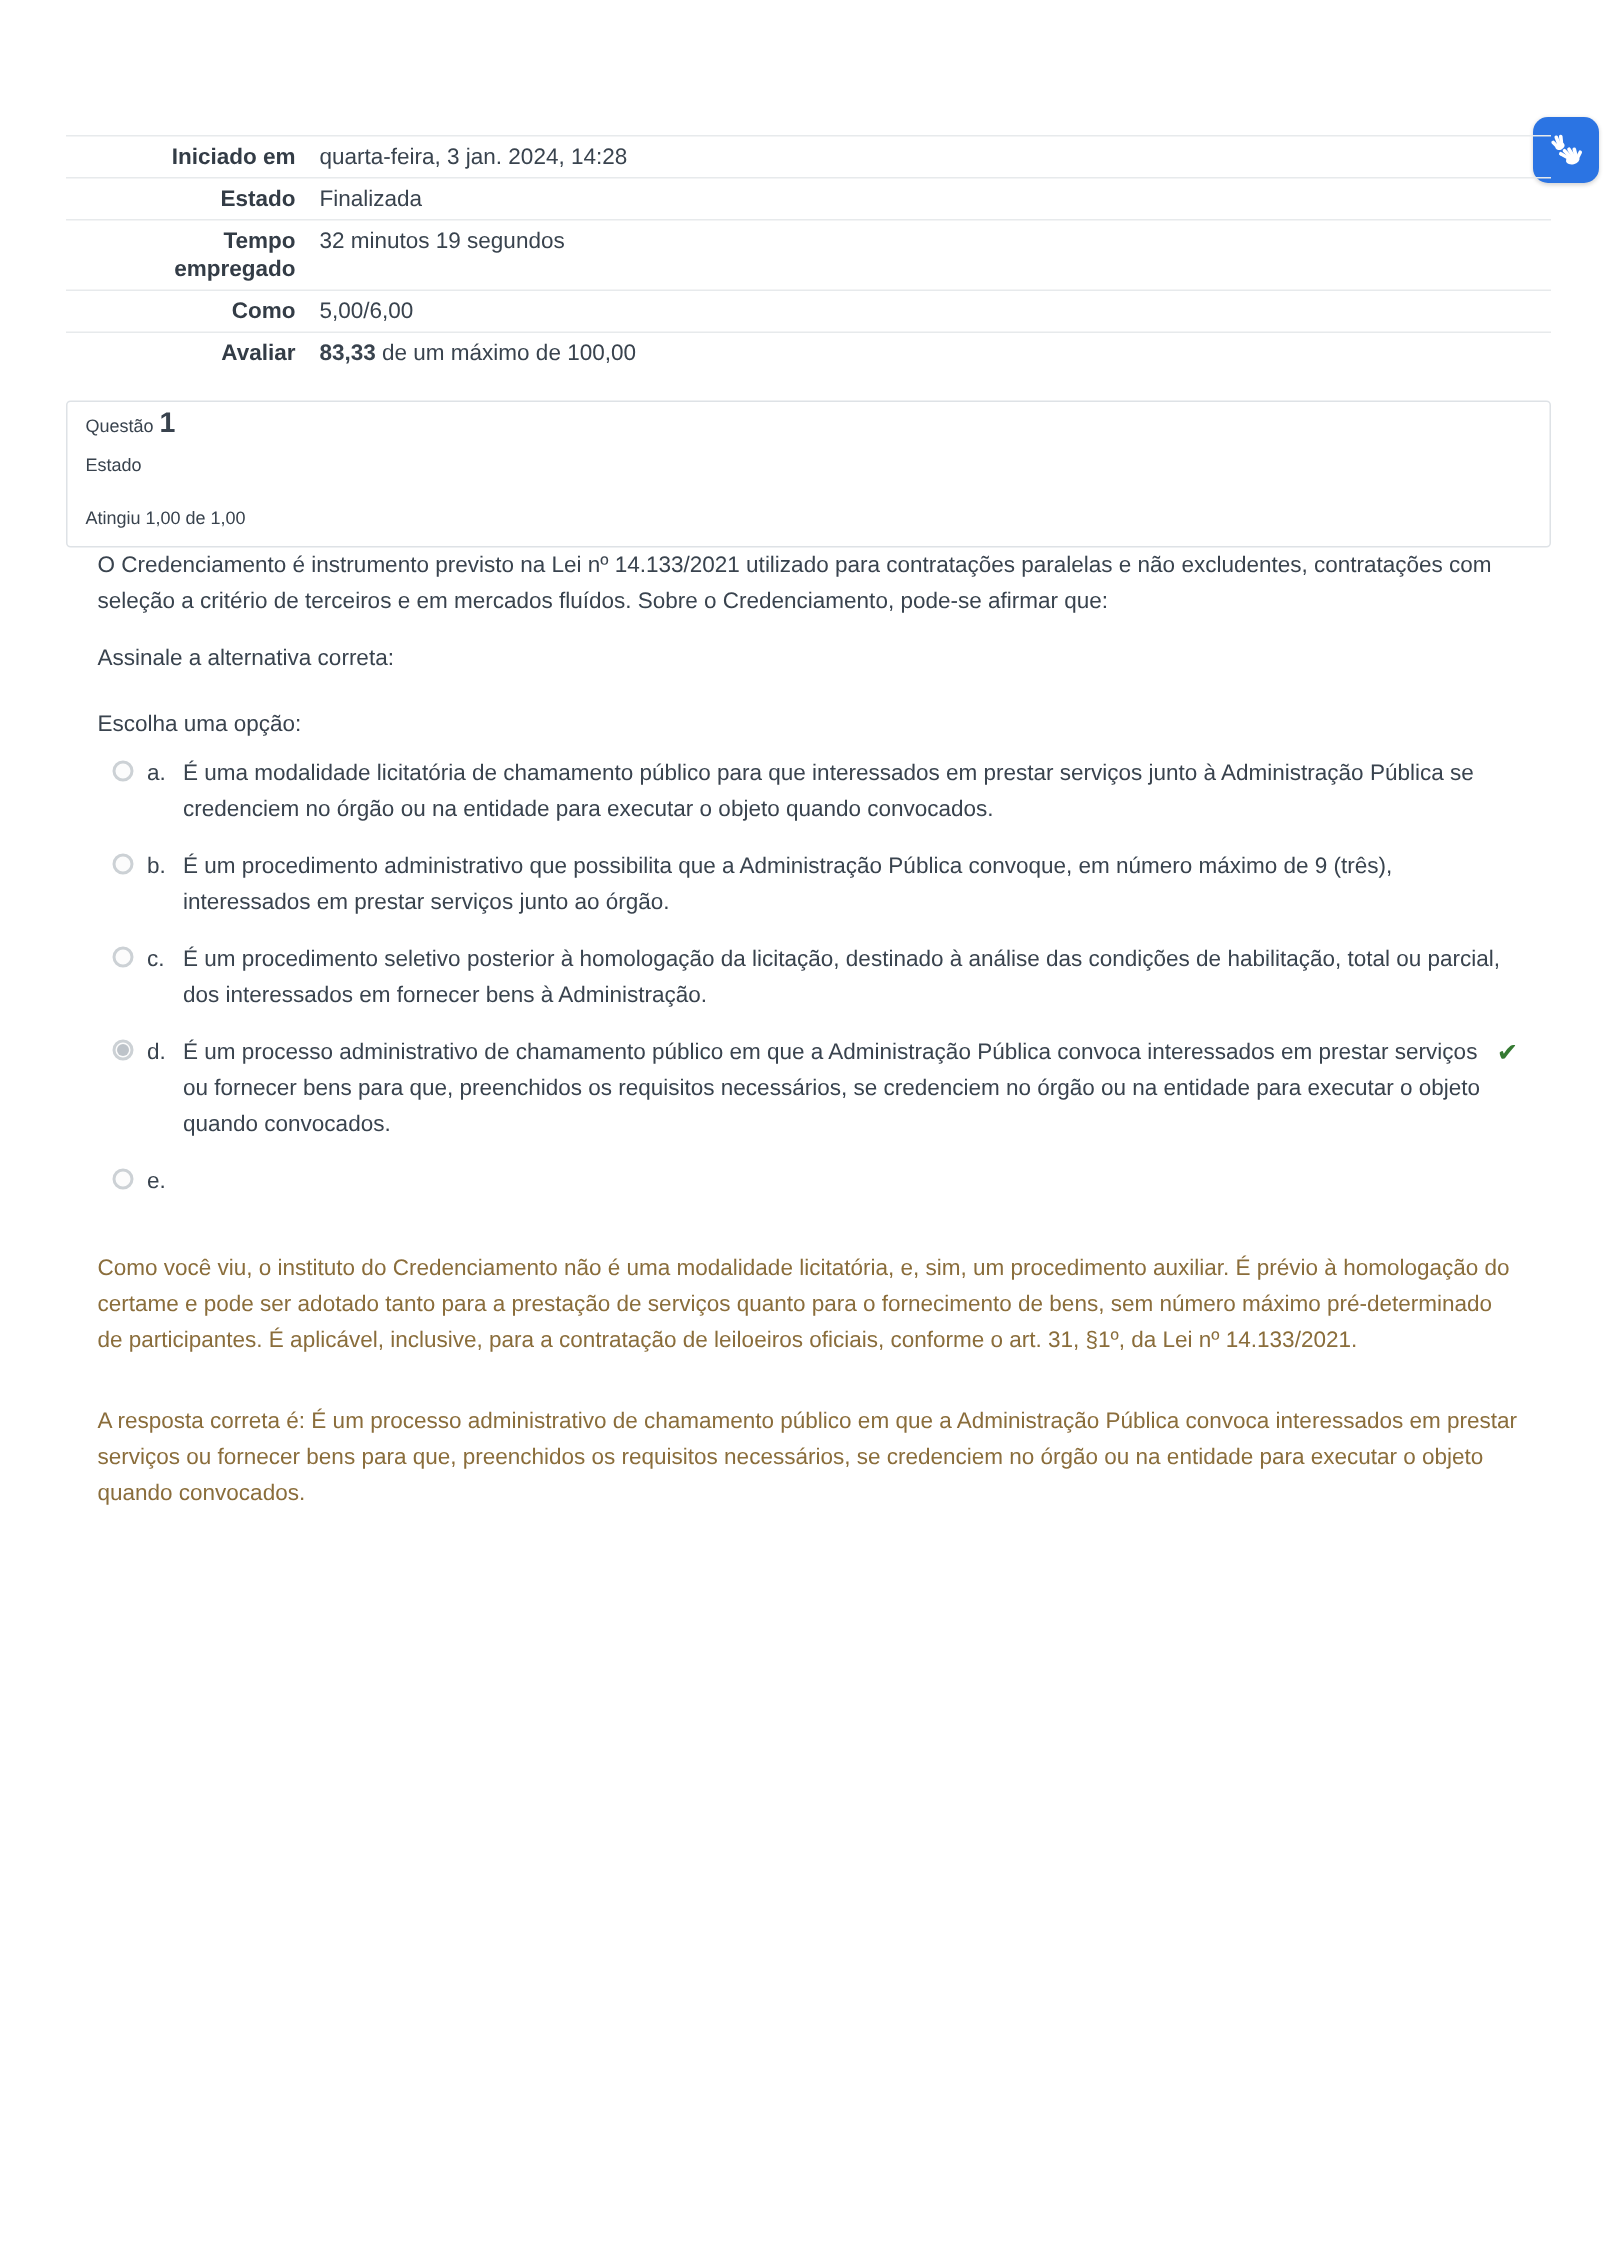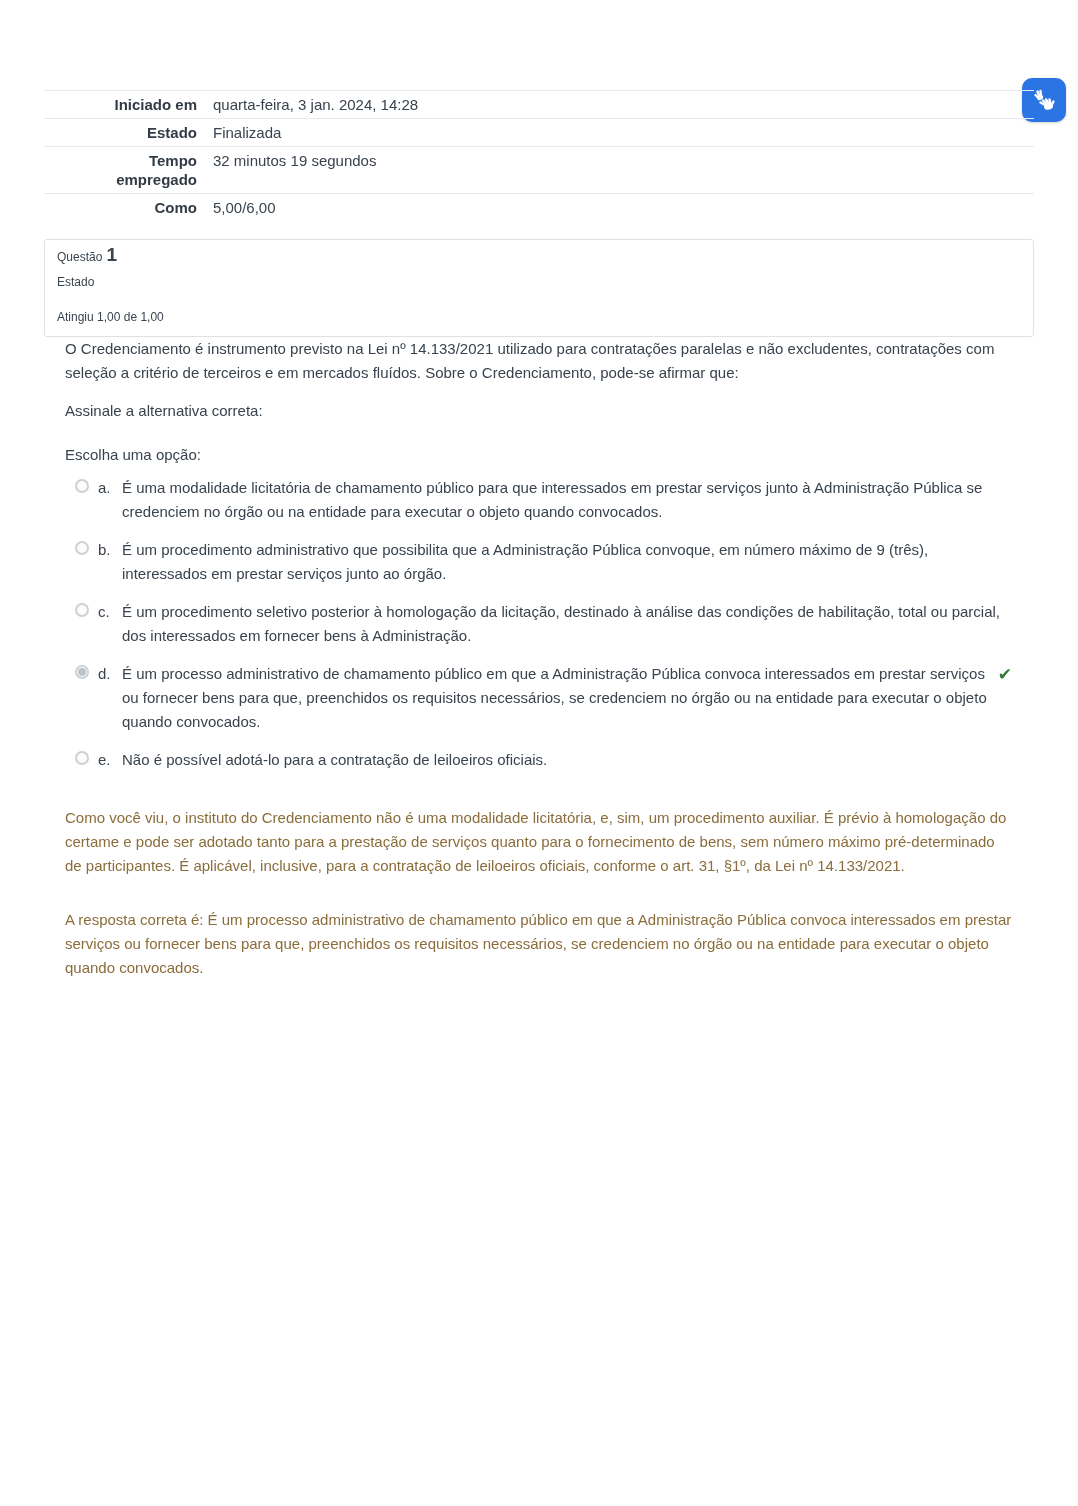--- a/index.html
+++ b/index.html
@@ -169,20 +169,24 @@
     </div>
     <div class="summary-row">
       <div class="summary-label">Tempo
 empregado</div>
       <div class="summary-value">32 minutos 19 segundos</div>
     </div>
     <div class="summary-row">
       <div class="summary-label">Como</div>
       <div class="summary-value">5,00/6,00</div>
     </div>
+    <div class="summary-row">
+      <div class="summary-label">Avaliar</div>
+      <div class="summary-value"><b>83,33</b><span> de um máximo de 100,00</span></div>
+    </div>
   </div>
 
   <div class="qbox">
     <div class="qtitle">
       <span>Questão</span><span class="qnum">1</span>
     </div>
     <div class="qstate">Estado</div>
     <div class="qgrade">Atingiu 1,00 de 1,00</div>
   </div>
 
@@ -209,21 +213,20 @@
       </div>
       <div class="option">
         <span class="radio selected"></span>
         <span class="opt-letter">d.</span>
         <span class="opt-text">É um processo administrativo de chamamento público em que a Administração Pública convoca interessados em prestar serviços ou fornecer bens para que, preenchidos os requisitos necessários, se credenciem no órgão ou na entidade para executar o objeto quando convocados.</span>
         <span class="check-icon">✔</span>
       </div>
       <div class="option">
         <span class="radio"></span>
         <span class="opt-letter">e.</span>
-        <span class="opt-text">Não é possível adotá-lo para a contratação de leiloeiros oficiais.</span>
       </div>
     </div>
 
     <div class="feedback">
       <div class="fb-general">Como você viu, o instituto do Credenciamento não é uma modalidade licitatória, e, sim, um procedimento auxiliar. É prévio à homologação do certame e pode ser adotado tanto para a prestação de serviços quanto para o fornecimento de bens, sem número máximo pré-determinado de participantes. É aplicável, inclusive, para a contratação de leiloeiros oficiais, conforme o art. 31, §1º, da Lei nº 14.133/2021.</div>
       <div class="fb-answer">A resposta correta é: É um processo administrativo de chamamento público em que a Administração Pública convoca interessados em prestar serviços ou fornecer bens para que, preenchidos os requisitos necessários, se credenciem no órgão ou na entidade para executar o objeto quando convocados.</div>
     </div>
   </div>
 
 </div>

